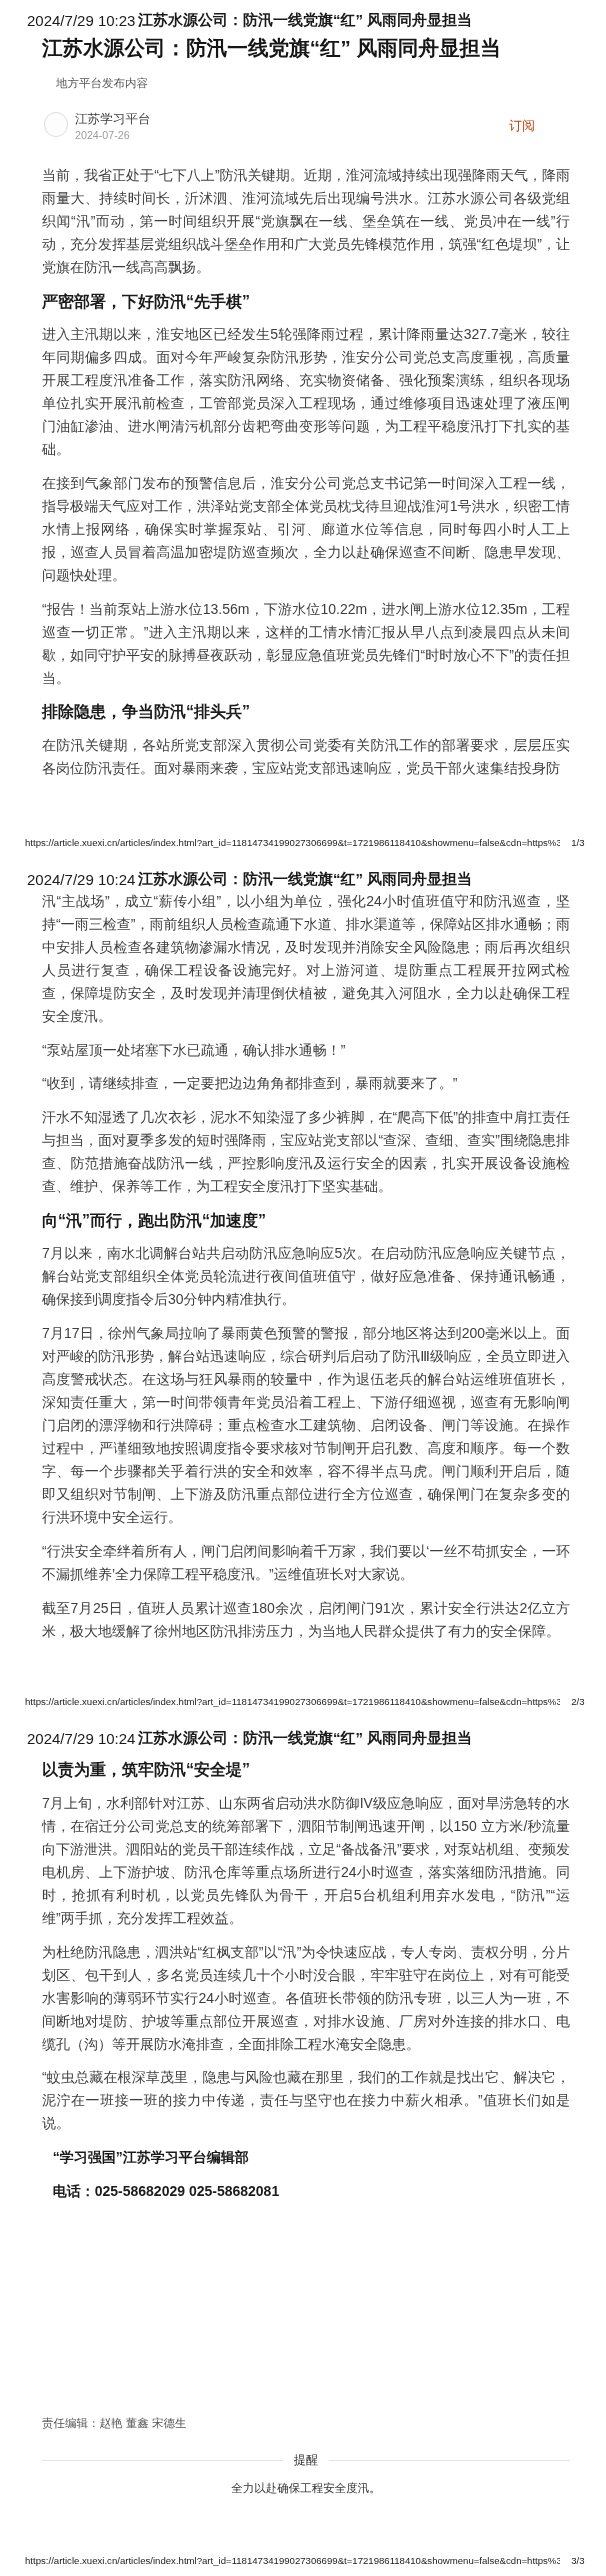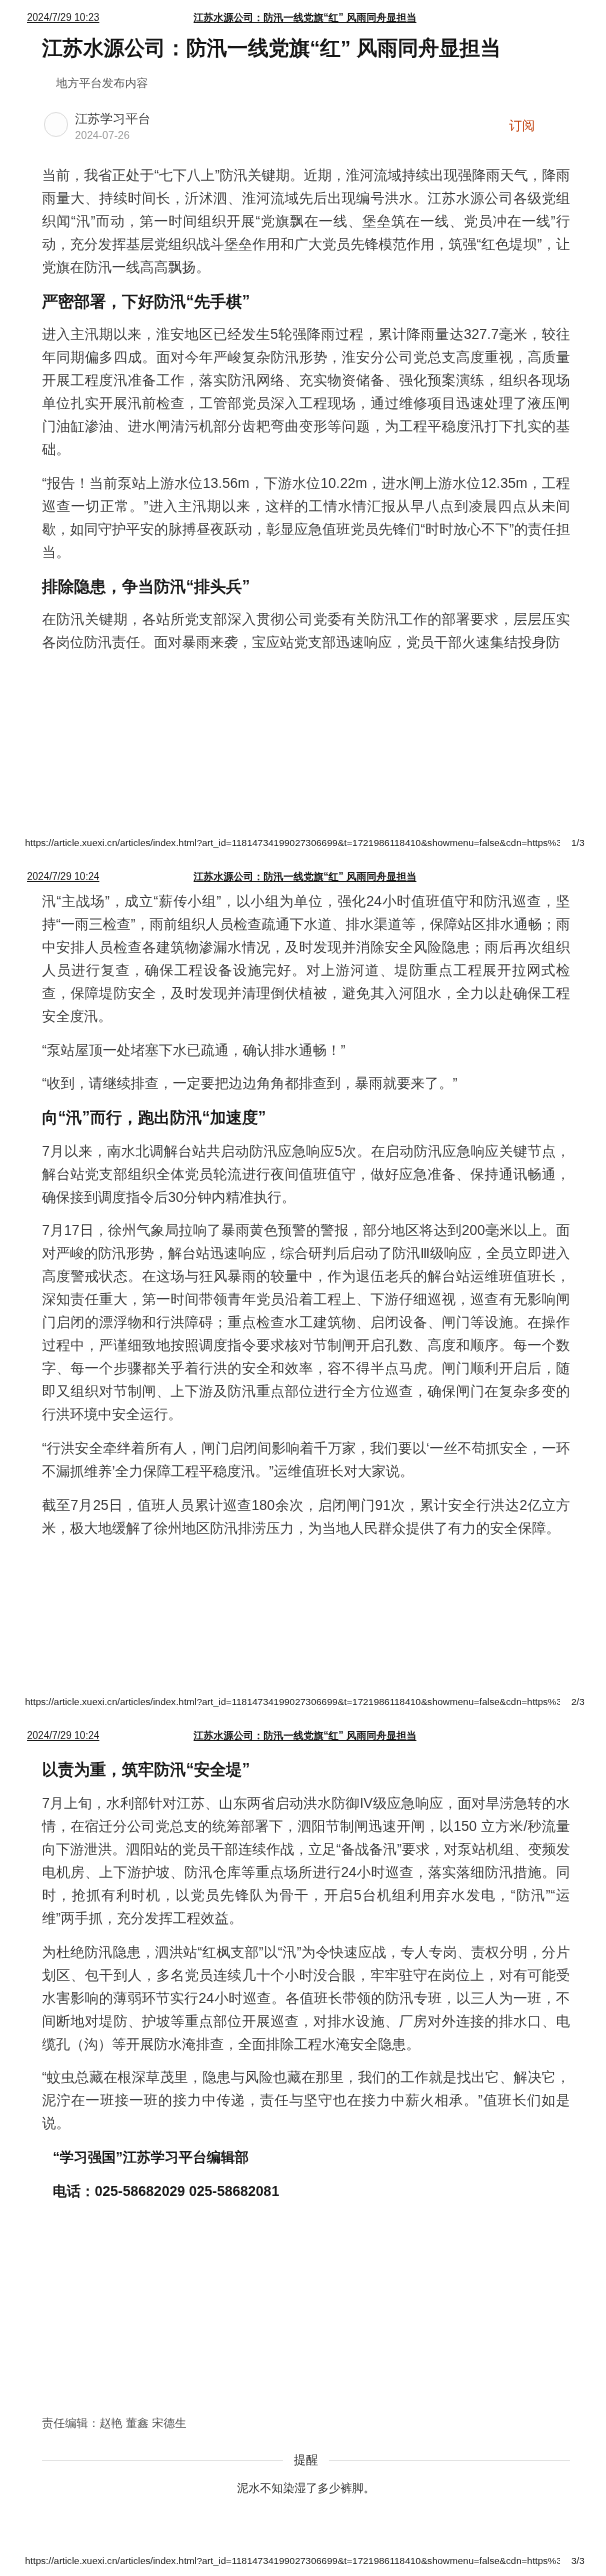--- a/index.html
+++ b/index.html
@@ -8,21 +8,21 @@
     width: 606px; height: 2576px; position: relative;
     font-family: "Liberation Sans", "DejaVu Sans", sans-serif;
     color: #3d3d3d;
   }
   .page { position: relative; width: 606px; height: 859px; overflow: hidden; background: #fff; }
 
   
   .page-head {
     position: absolute; top: 10.7px; left: 27px; right: 23px;
     display: grid; grid-template-columns: 1fr auto 1fr; align-items: center;
-    font-size: 10px; color: #1a1a1a; text-decoration: underline;
+    font-size: 15px; color: #1a1a1a;
   }
   .page-head .ts { text-align: left; white-space: nowrap; }
   .page-head .rt { text-align: center; font-weight: 600; white-space: nowrap; }
   .page-foot {
     position: absolute; left: 25px; right: 21.4px; bottom: 10.7px;
     display: flex; justify-content: space-between; align-items: baseline;
     font-size: 9.6px; color: #1a1a1a;
   }
   .page-foot .url { max-width: 535px; overflow: hidden; white-space: nowrap; }
 
@@ -81,20 +81,21 @@
     <span class="avatar"></span>
     <span class="author-name">江苏学习平台</span>
     <span class="author-date">2024-07-26</span>
     <span class="subscribe">订阅</span>
   </div>
 
   <div class="content c1">
       <p>当前，我省正处于“七下八上”防汛关键期。近期，淮河流域持续出现强降雨天气，降雨雨量大、持续时间长，沂沭泗、淮河流域先后出现编号洪水。江苏水源公司各级党组织闻“汛”而动，第一时间组织开展“党旗飘在一线、堡垒筑在一线、党员冲在一线”行动，充分发挥基层党组织战斗堡垒作用和广大党员先锋模范作用，筑强“红色堤坝”，让党旗在防汛一线高高飘扬。</p>
       <h2 class="sec">严密部署，下好防汛“先手棋”</h2>
       <p>进入主汛期以来，淮安地区已经发生5轮强降雨过程，累计降雨量达327.7毫米，较往年同期偏多四成。面对今年严峻复杂防汛形势，淮安分公司党总支高度重视，高质量开展工程度汛准备工作，落实防汛网络、充实物资储备、强化预案演练，组织各现场单位扎实开展汛前检查，工管部党员深入工程现场，通过维修项目迅速处理了液压闸门油缸渗油、进水闸清污机部分齿耙弯曲变形等问题，为工程平稳度汛打下扎实的基础。</p>
+      <p>在接到气象部门发布的预警信息后，淮安分公司党总支书记第一时间深入工程一线，指导极端天气应对工作，洪泽站党支部全体党员枕戈待旦迎战淮河1号洪水，织密工情水情上报网络，确保实时掌握泵站、引河、廊道水位等信息，同时每四小时人工上报，巡查人员冒着高温加密堤防巡查频次，全力以赴确保巡查不间断、隐患早发现、问题快处理。</p>
       <p>“报告！当前泵站上游水位13.56m，下游水位10.22m，进水闸上游水位12.35m，工程巡查一切正常。”进入主汛期以来，这样的工情水情汇报从早八点到凌晨四点从未间歇，如同守护平安的脉搏昼夜跃动，彰显应急值班党员先锋们“时时放心不下”的责任担当。</p>
       <h2 class="sec">排除隐患，争当防汛“排头兵”</h2>
       <p>在防汛关键期，各站所党支部深入贯彻公司党委有关防汛工作的部署要求，层层压实各岗位防汛责任。面对暴雨来袭，宝应站党支部迅速响应，党员干部火速集结投身防</p>
     </div>
 
   <div class="page-foot">
     <span class="url">https://article.xuexi.cn/articles/index.html?art_id=11814734199027306699&amp;t=1721986118410&amp;showmenu=false&amp;cdn=https%3A%2F%2Fregion-j...</span>
     <span>1/3</span>
   </div>
 </div>
@@ -103,20 +104,21 @@
   <div class="page-head">
     <span class="ts">2024/7/29 10:24</span>
     <span class="rt">江苏水源公司：防汛一线党旗“红” 风雨同舟显担当</span>
     <span></span>
   </div>
 
   <div class="content c2">
       <p>汛“主战场”，成立“薪传小组”，以小组为单位，强化24小时值班值守和防汛巡查，坚持“一雨三检查”，雨前组织人员检查疏通下水道、排水渠道等，保障站区排水通畅；雨中安排人员检查各建筑物渗漏水情况，及时发现并消除安全风险隐患；雨后再次组织人员进行复查，确保工程设备设施完好。对上游河道、堤防重点工程展开拉网式检查，保障堤防安全，及时发现并清理倒伏植被，避免其入河阻水，全力以赴确保工程安全度汛。</p>
       <p>“泵站屋顶一处堵塞下水已疏通，确认排水通畅！”</p>
       <p>“收到，请继续排查，一定要把边边角角都排查到，暴雨就要来了。”</p>
+      <p>汗水不知湿透了几次衣衫，泥水不知染湿了多少裤脚，在“爬高下低”的排查中肩扛责任与担当，面对夏季多发的短时强降雨，宝应站党支部以“查深、查细、查实”围绕隐患排查、防范措施奋战防汛一线，严控影响度汛及运行安全的因素，扎实开展设备设施检查、维护、保养等工作，为工程安全度汛打下坚实基础。</p>
       <h2 class="sec">向“汛”而行，跑出防汛“加速度”</h2>
       <p>7月以来，南水北调解台站共启动防汛应急响应5次。在启动防汛应急响应关键节点，解台站党支部组织全体党员轮流进行夜间值班值守，做好应急准备、保持通讯畅通，确保接到调度指令后30分钟内精准执行。</p>
       <p>7月17日，徐州气象局拉响了暴雨黄色预警的警报，部分地区将达到200毫米以上。面对严峻的防汛形势，解台站迅速响应，综合研判后启动了防汛Ⅲ级响应，全员立即进入高度警戒状态。在这场与狂风暴雨的较量中，作为退伍老兵的解台站运维班值班长，深知责任重大，第一时间带领青年党员沿着工程上、下游仔细巡视，巡查有无影响闸门启闭的漂浮物和行洪障碍；重点检查水工建筑物、启闭设备、闸门等设施。在操作过程中，严谨细致地按照调度指令要求核对节制闸开启孔数、高度和顺序。每一个数字、每一个步骤都关乎着行洪的安全和效率，容不得半点马虎。闸门顺利开启后，随即又组织对节制闸、上下游及防汛重点部位进行全方位巡查，确保闸门在复杂多变的行洪环境中安全运行。</p>
       <p>“行洪安全牵绊着所有人，闸门启闭间影响着千万家，我们要以‘一丝不苟抓安全，一环不漏抓维养’全力保障工程平稳度汛。”运维值班长对大家说。</p>
       <p>截至7月25日，值班人员累计巡查180余次，启闭闸门91次，累计安全行洪达2亿立方米，极大地缓解了徐州地区防汛排涝压力，为当地人民群众提供了有力的安全保障。</p>
     </div>
 
   <div class="page-foot">
     <span class="url">https://article.xuexi.cn/articles/index.html?art_id=11814734199027306699&amp;t=1721986118410&amp;showmenu=false&amp;cdn=https%3A%2F%2Fregion-j...</span>
     <span>2/3</span>
@@ -135,21 +137,21 @@
       <p>7月上旬，水利部针对江苏、山东两省启动洪水防御IV级应急响应，面对旱涝急转的水情，在宿迁分公司党总支的统筹部署下，泗阳节制闸迅速开闸，以150 立方米/秒流量向下游泄洪。泗阳站的党员干部连续作战，立足“备战备汛”要求，对泵站机组、变频发电机房、上下游护坡、防汛仓库等重点场所进行24小时巡查，落实落细防汛措施。同时，抢抓有利时机，以党员先锋队为骨干，开启5台机组利用弃水发电，“防汛”“运维”两手抓，充分发挥工程效益。</p>
       <p>为杜绝防汛隐患，泗洪站“红枫支部”以“汛”为令快速应战，专人专岗、责权分明，分片划区、包干到人，多名党员连续几十个小时没合眼，牢牢驻守在岗位上，对有可能受水害影响的薄弱环节实行24小时巡查。各值班长带领的防汛专班，以三人为一班，不间断地对堤防、护坡等重点部位开展巡查，对排水设施、厂房对外连接的排水口、电缆孔（沟）等开展防水淹排查，全面排除工程水淹安全隐患。</p>
       <p>“蚊虫总藏在根深草茂里，隐患与风险也藏在那里，我们的工作就是找出它、解决它，泥泞在一班接一班的接力中传递，责任与坚守也在接力中薪火相承。”值班长们如是说。</p>
       <p class="sig">“学习强国”江苏学习平台编辑部</p>
       <p class="sig">电话：025-58682029 025-58682081</p>
     </div>
 
   <div class="page3-meta">
     <div class="meta-line">责任编辑：赵艳 董鑫 宋德生</div>
     <div class="notice-divider">提醒</div>
-    <div class="notice-body">泥水不知染湿了多少裤脚。</div>
+    <div class="notice-body">全力以赴确保工程安全度汛。</div>
   </div>
 
   <div class="page-foot">
     <span class="url">https://article.xuexi.cn/articles/index.html?art_id=11814734199027306699&amp;t=1721986118410&amp;showmenu=false&amp;cdn=https%3A%2F%2Fregion-j...</span>
     <span>3/3</span>
   </div>
 </div>
 
 
 </body></html>

